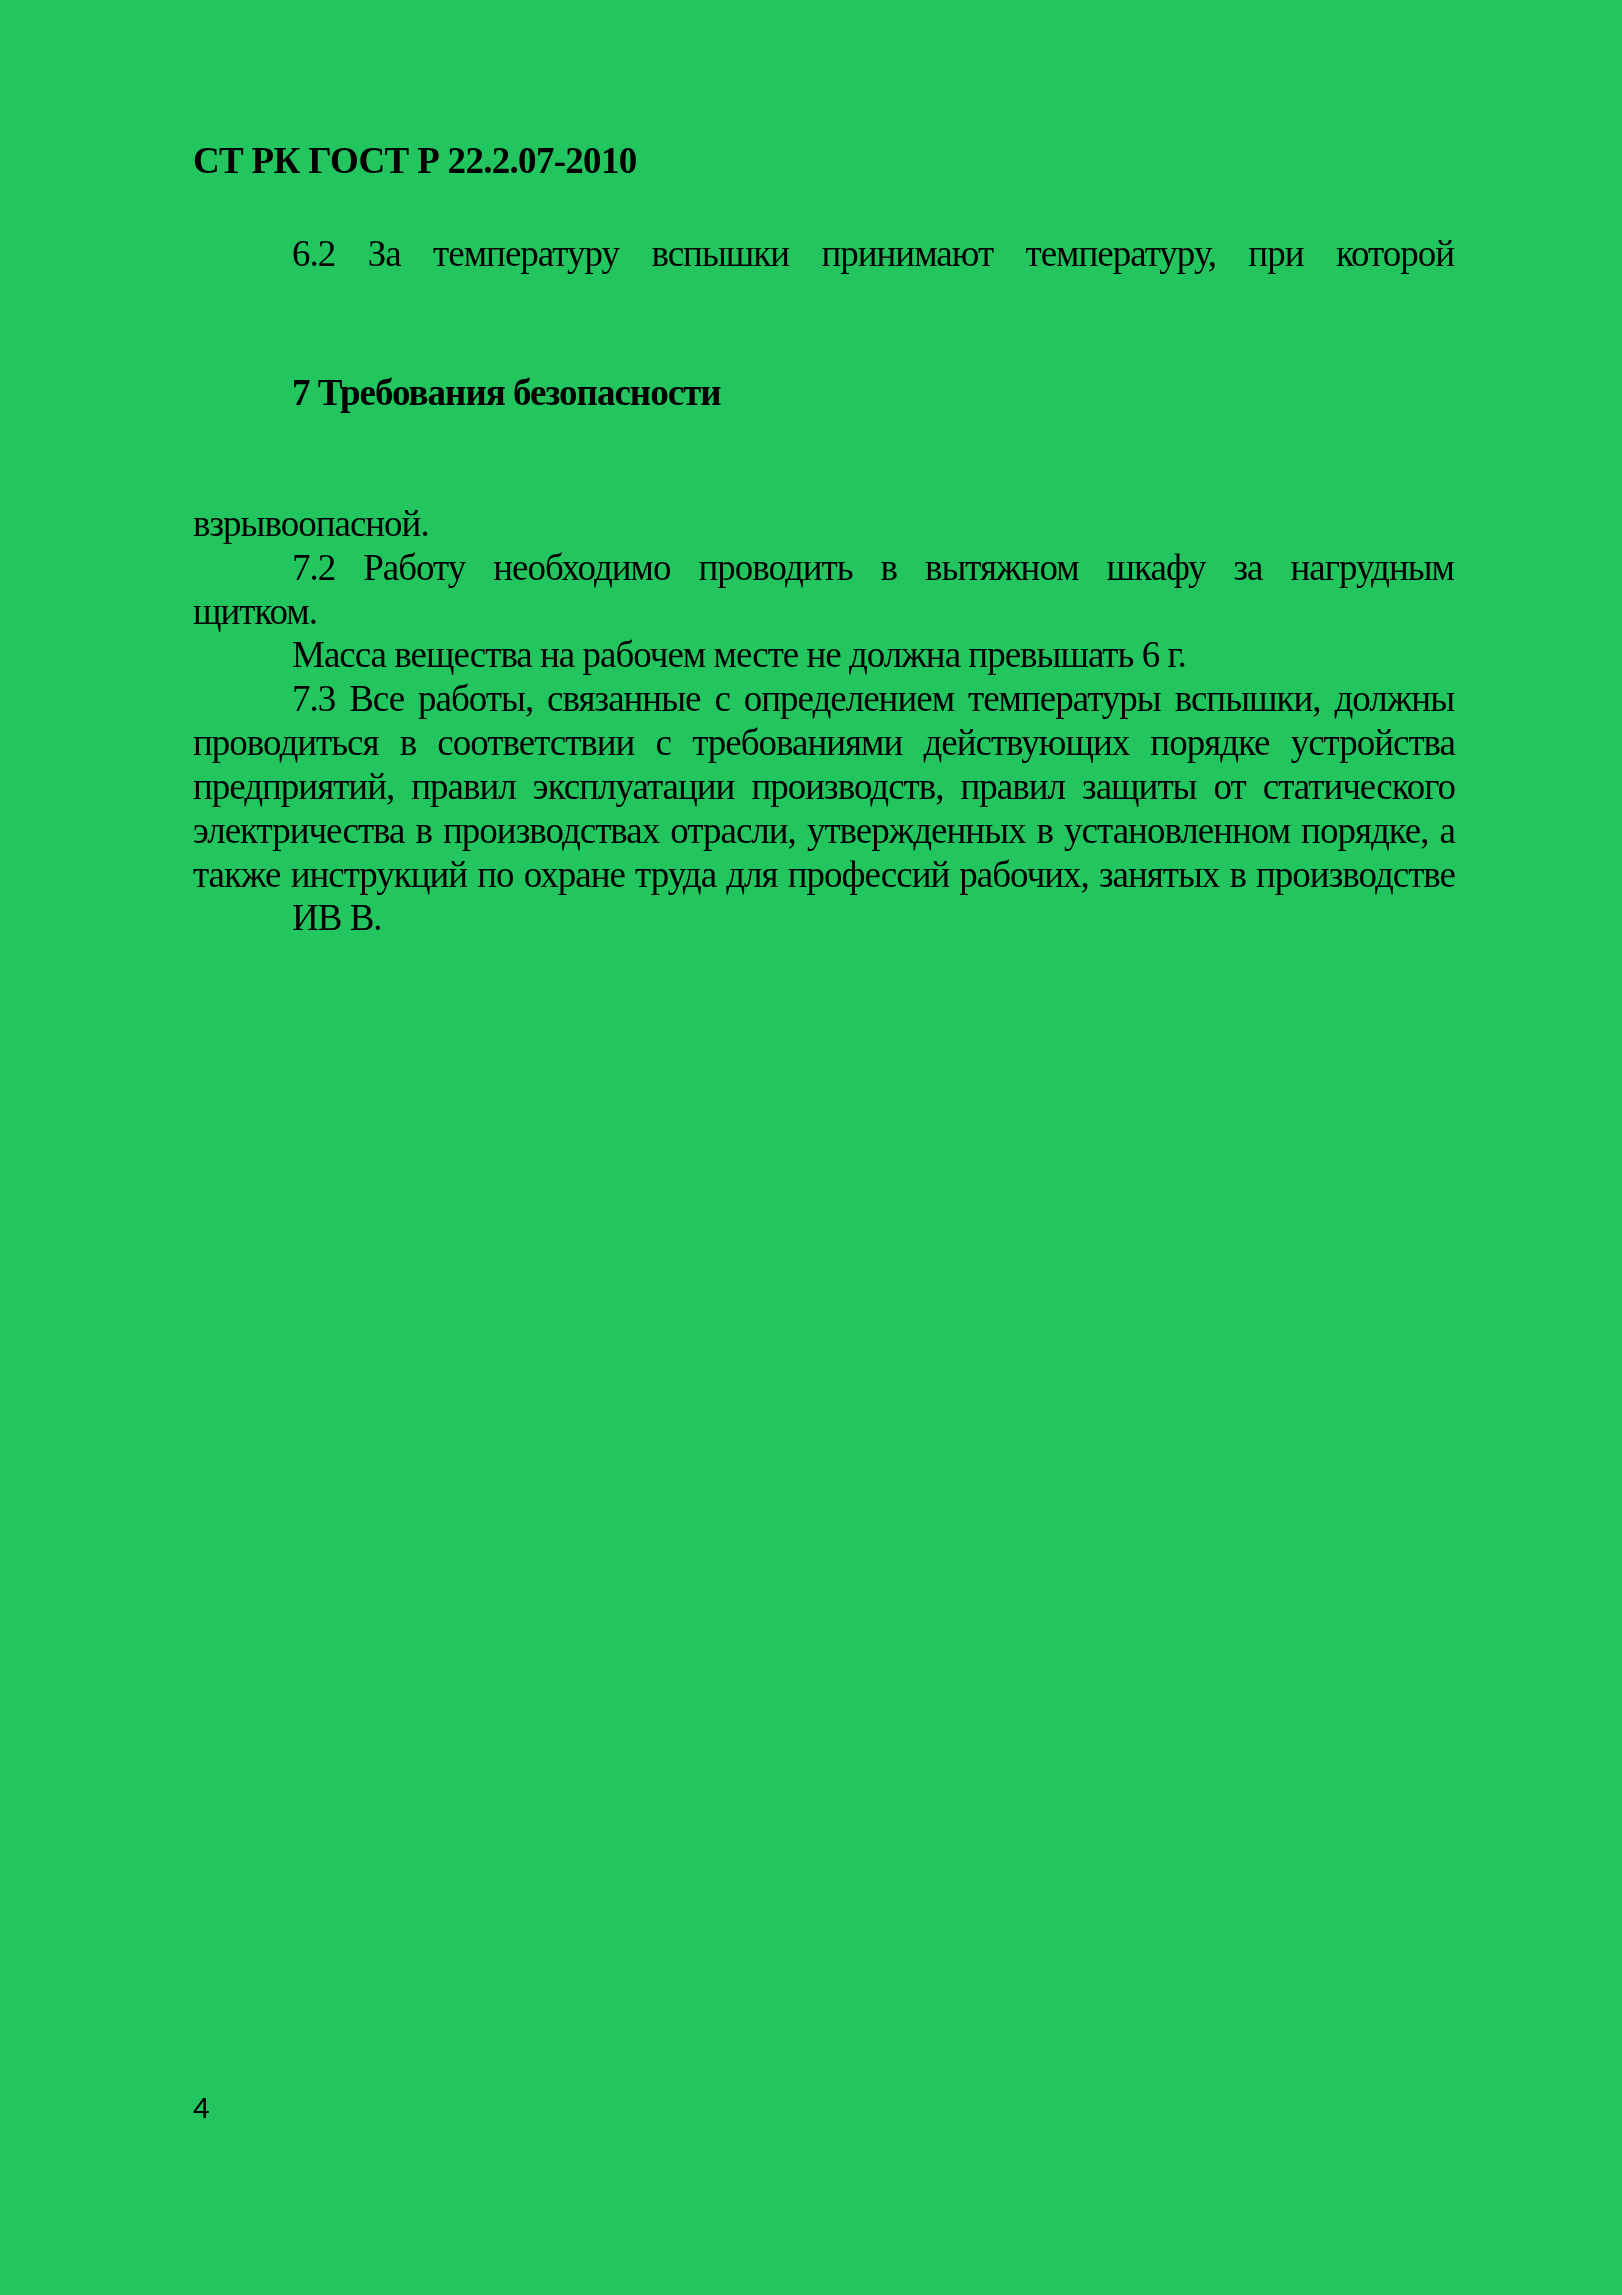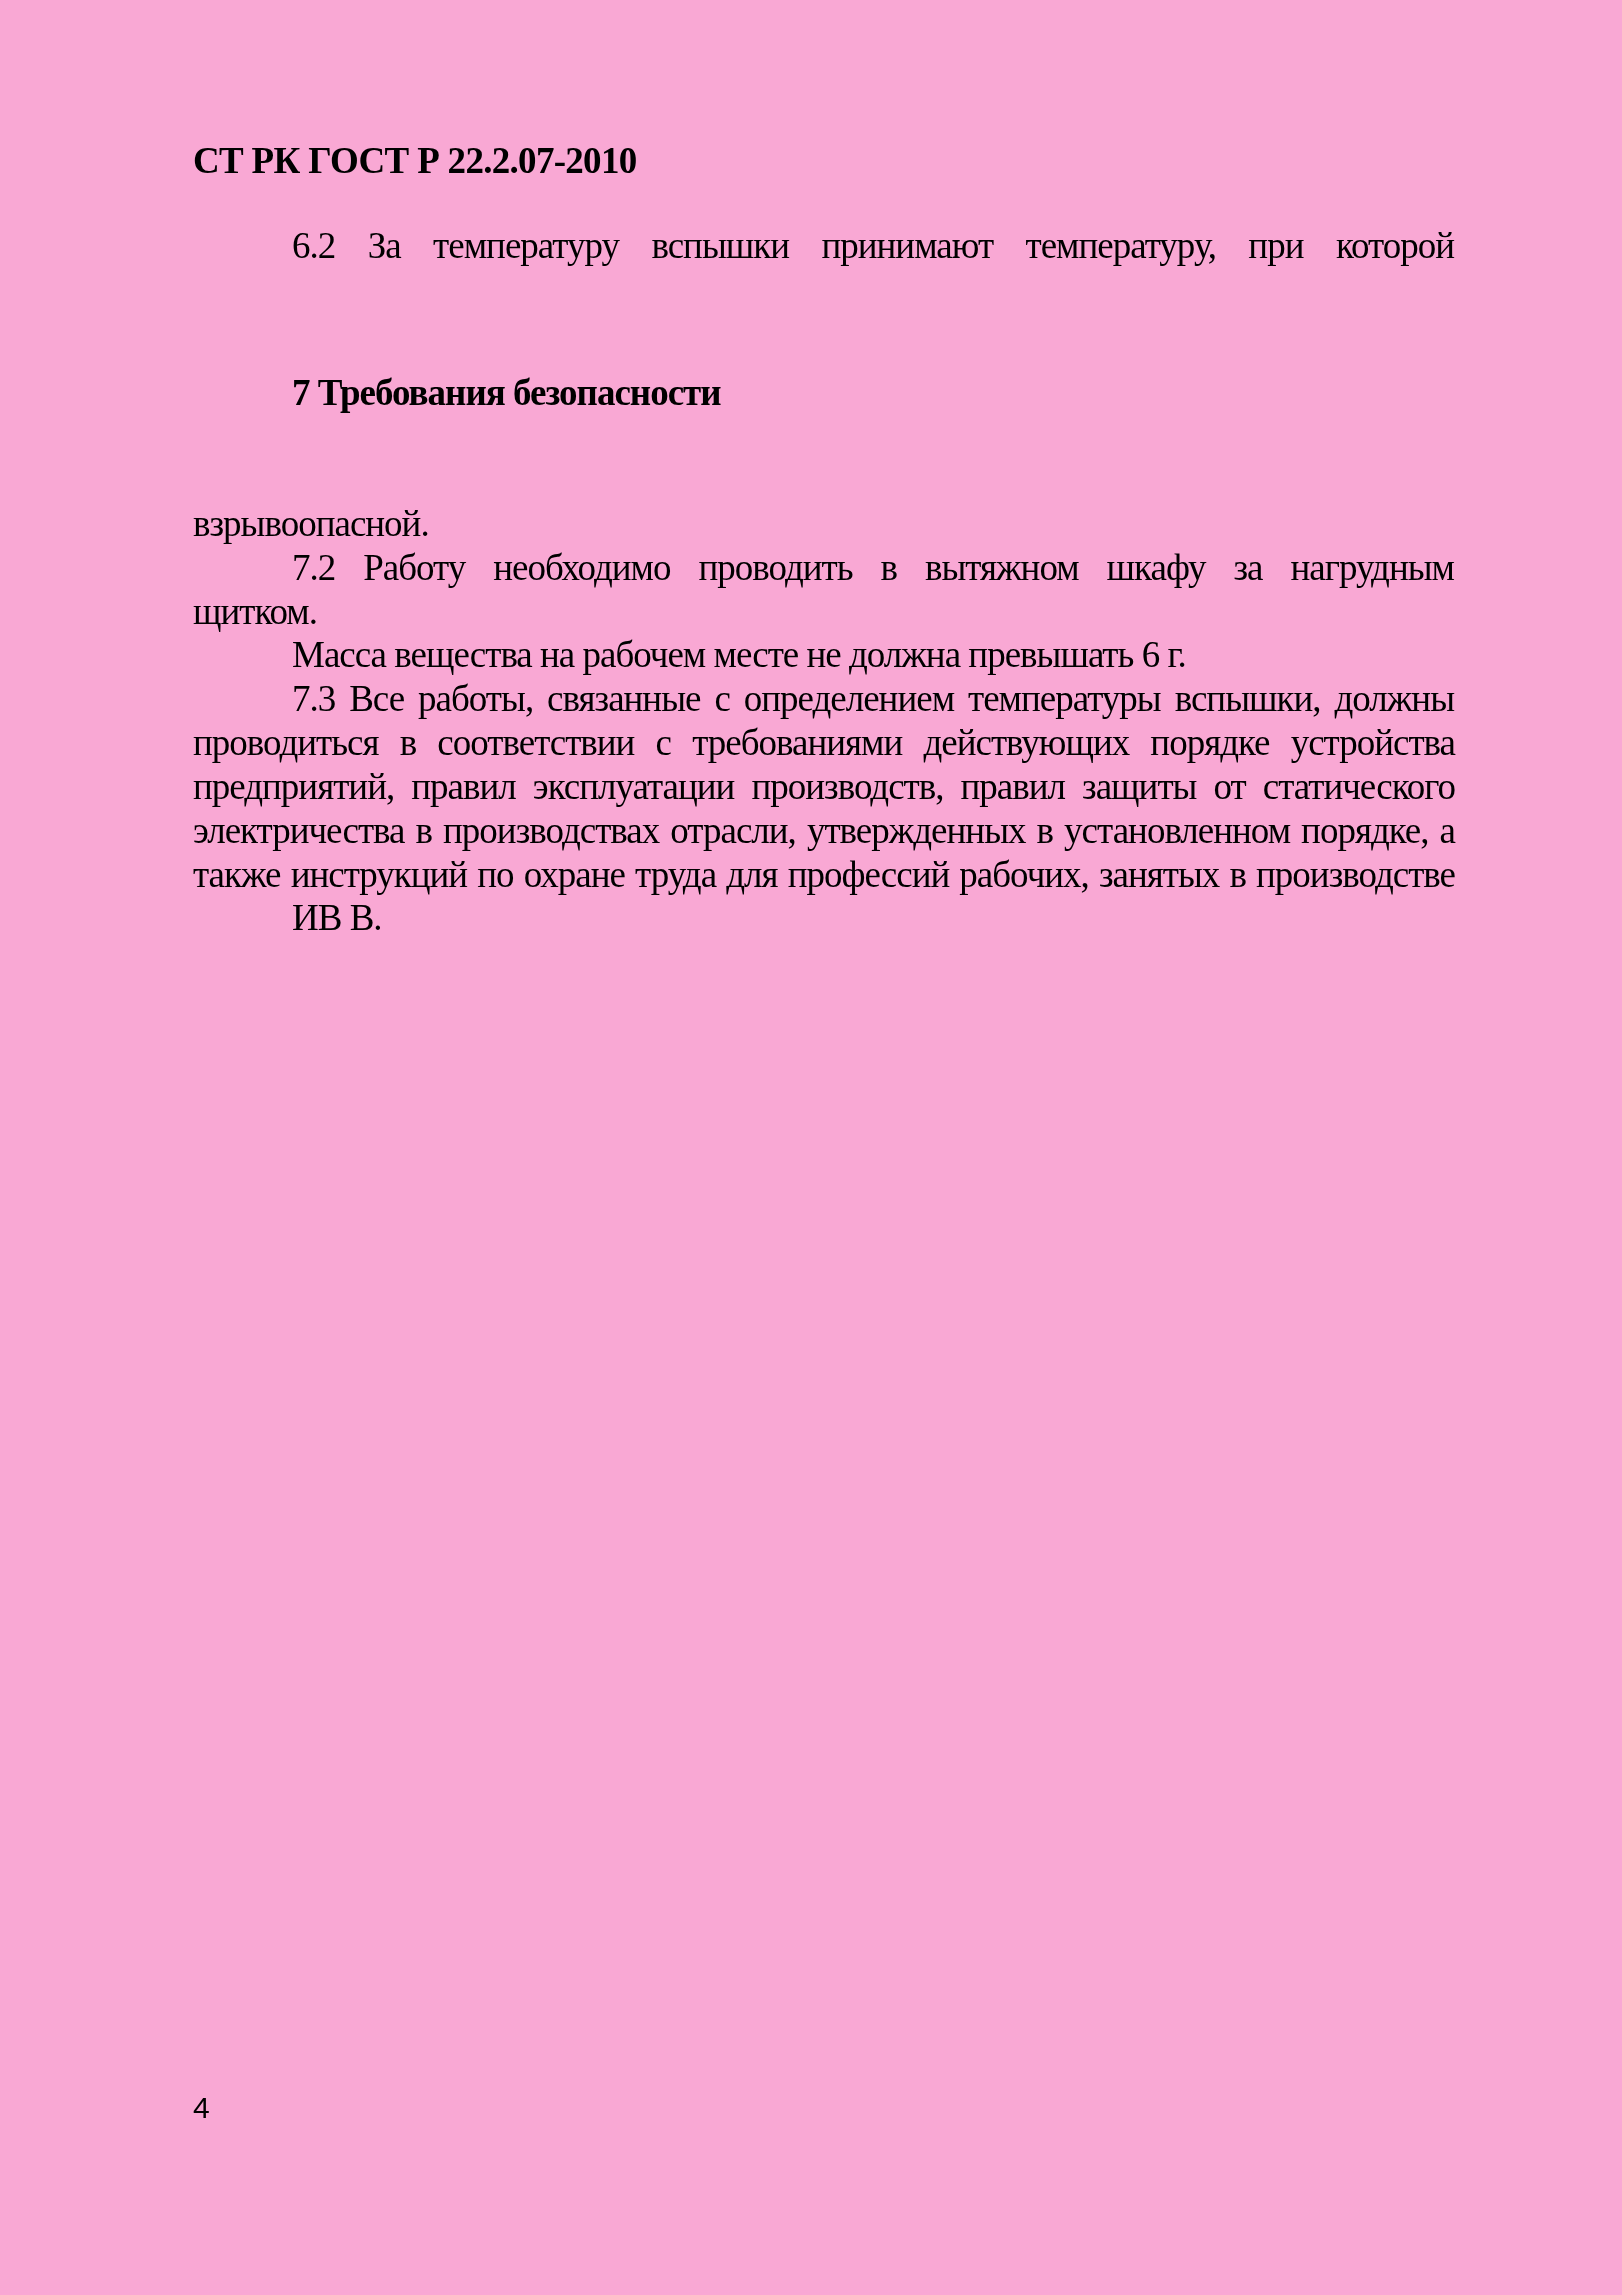--- a/index.html
+++ b/index.html
@@ -1,32 +1,32 @@
 <!DOCTYPE html>
 <html style="font-size:10.5px"><head>
   <meta charset="utf-8">
   <style>
     html, body { margin: 0; padding: 0; background: #ffffff; }
     body { width: 1623px; height: 2295px; position: relative; overflow: hidden; }
-    .page { position: absolute; left: 0; top: 0; width: 1623px; height: 2295px; background: #f9a8d4; color: #000; }
+    .page { position: absolute; left: 0; top: 0; width: 1623px; height: 2295px; background: #22c55e; color: #000; }
     .txt { font-family: "Liberation Serif", "DejaVu Serif", serif; font-size: 37px; color: #000; }
     .hdr { position: absolute; left: 193px; top: 139px; font-weight: bold; font-size: 37px; letter-spacing: -0.7px; }
     .line { position: absolute; left: 193px; width: 1262px; height: 43px; line-height: 43px; white-space: nowrap; letter-spacing: -1px; }
     .ind { left: 292px; width: 1162px; }
     .just { text-align: justify; text-align-last: justify; }
     .bold { font-weight: bold; }
     .pnum { position: absolute; left: 193px; top: 2091px; font-family: "Liberation Sans", "DejaVu Sans", sans-serif; font-size: 30px; }
   </style>
 </head>
 <body>
 
 <div class="page">
   <div class="txt hdr">СТ РК ГОСТ Р 22.2.07-2010</div>
 
-  <div class="txt line ind just" style="top:224px">6.2 За температуру вспышки принимают температуру, при которой</div>
+  <div class="txt line ind just" style="top:232px">6.2 За температуру вспышки принимают температуру, при которой</div>
 
   <div class="txt line ind bold" style="top:371px">7 Требования безопасности</div>
 
   <div class="txt line" style="top:502px">взрывоопасной.</div>
   <div class="txt line ind just" style="top:546px">7.2 Работу необходимо проводить в вытяжном шкафу за нагрудным</div>
   <div class="txt line" style="top:590px">щитком.</div>
   <div class="txt line ind" style="top:633px">Масса вещества на рабочем месте не должна превышать 6 г.</div>
   <div class="txt line ind just" style="top:677px">7.3 Все работы, связанные с определением температуры вспышки, должны</div>
   <div class="txt line just" style="top:721px">проводиться в соответствии с требованиями действующих порядке устройства</div>
   <div class="txt line just" style="top:765px">предприятий, правил эксплуатации производств, правил защиты от статического</div>

